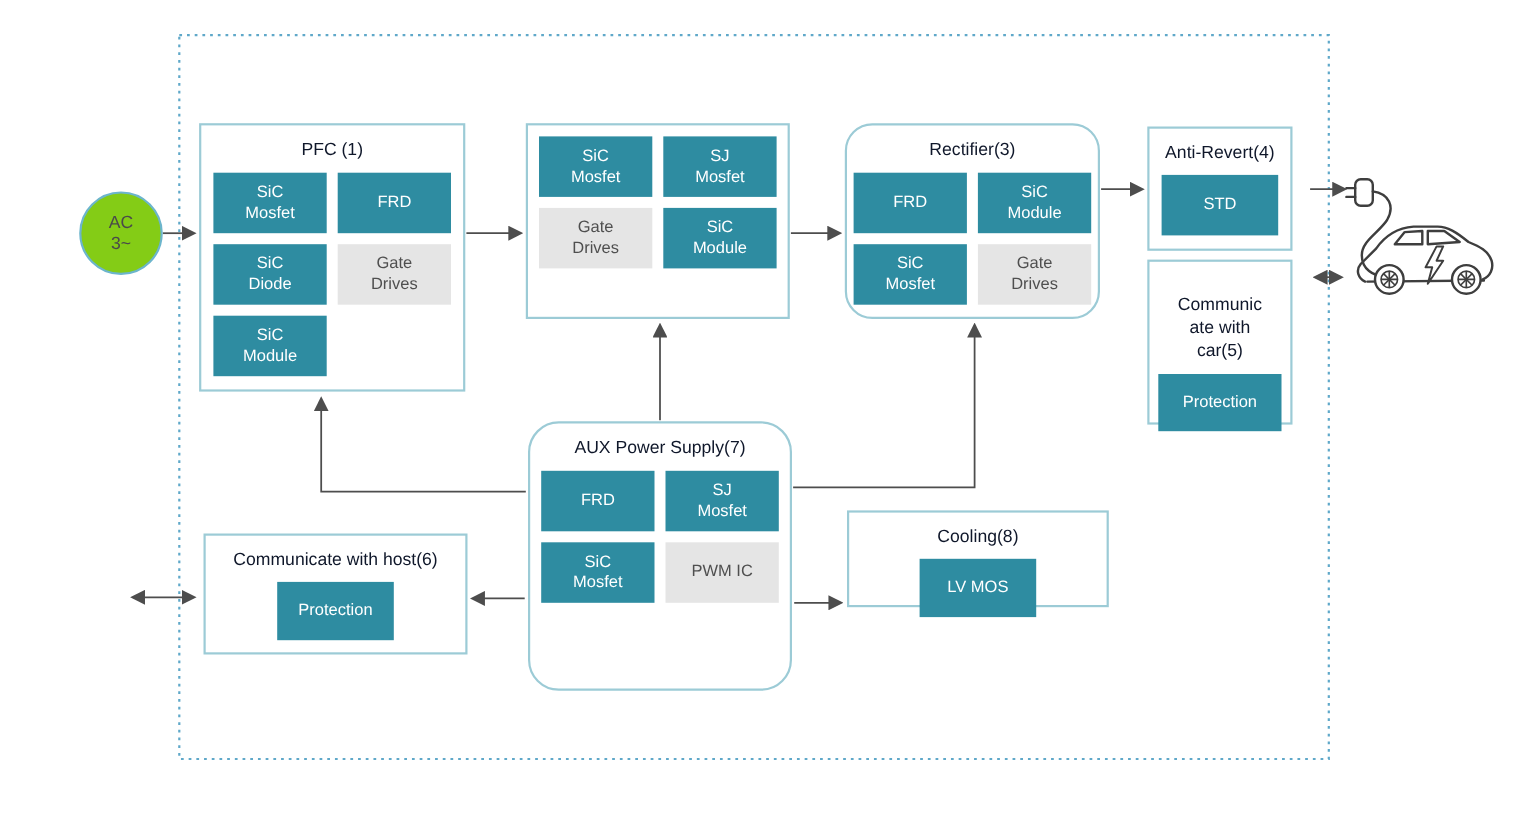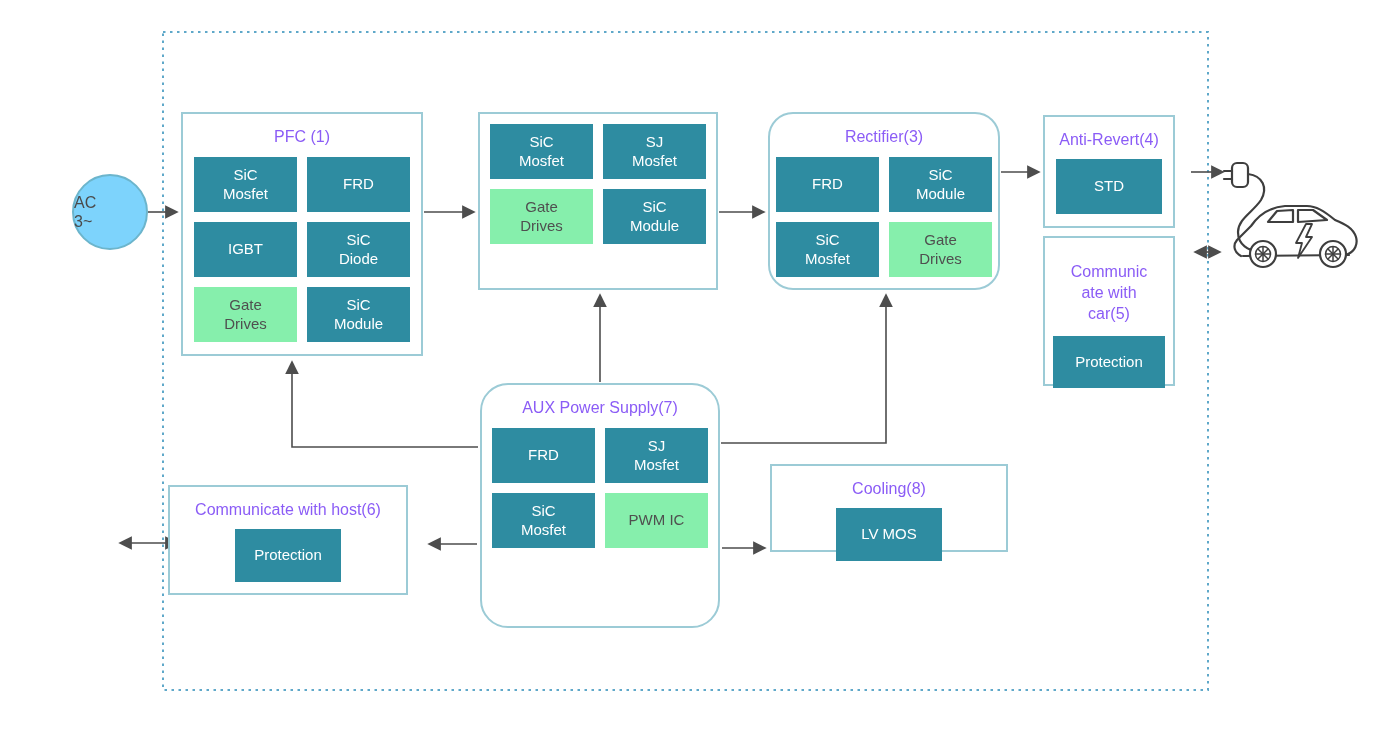--- a/index.html
+++ b/index.html
@@ -2,48 +2,48 @@
 <html><head>
 <meta charset="utf-8">
 <style>
   html,body{margin:0;padding:0;background:#ffffff;}
   .canvas{
     position:relative;width:1379px;height:749px;background:#ffffff;overflow:hidden;
     font-family:"Liberation Sans","DejaVu Sans",sans-serif;
   }
   .overlay{position:absolute;left:0;top:0;width:1379px;height:749px;pointer-events:none;}
   .block{position:absolute;box-sizing:border-box;background:#ffffff;border:2px solid #9ccbd6;}
-  .block-title{font-size:16px;color:#8b5cf6;text-align:center;padding-top:12px;line-height:21px;}
+  .block-title{font-size:16px;color:#0f172a;text-align:center;padding-top:12px;line-height:21px;}
   .grid{display:grid;grid-template-columns:103px 103px;gap:10px;justify-content:center;margin-top:10px;}
   .cell{
     height:55px;display:flex;align-items:center;justify-content:center;text-align:center;
     white-space:pre-line;font-size:15px;line-height:1.25;
   }
   .cell.teal{background:#2e8ca1;color:#ffffff;}
-  .cell.grey{background:#86efac;color:#4f4f4f;}
+  .cell.grey{background:#e5e5e5;color:#4f4f4f;}
   .cell.single{width:106px;height:53px;margin:9px auto 4px;}
   .cell-empty{height:55px;}
   
   .b-pfc{left:181px;top:112px;width:242px;height:244px;}
   .b-dcdc{left:478px;top:112px;width:240px;height:178px;}
   .b-rect{left:768px;top:112px;width:232px;height:178px;border-radius:25px;}
   .b-ar{left:1043px;top:115px;width:132px;height:113px;}
   .b-commcar{left:1043px;top:236px;width:132px;height:150px;}
   .b-aux{left:480px;top:383px;width:240px;height:245px;border-radius:28px;}
-  .b-commhost{left:168px;top:485px;width:240px;height:110px;}
+  .b-commhost{left:185px;top:485px;width:240px;height:110px;}
   .b-cooling{left:770px;top:464px;width:238px;height:88px;}
-  .b-commcar .block-title{width:82px;margin:12px auto;padding-top:11px;overflow-wrap:anywhere;word-break:break-word;}
+  .b-commcar .block-title{width:82px;margin:0 auto;padding-top:29px;overflow-wrap:anywhere;word-break:break-word;}
   .b-commcar .cell.single{width:112px;height:52px;margin-top:10px;}
   .b-ar .cell.single{height:55px;}
   
   .ac-circle{
     position:absolute;left:72px;top:174px;width:76px;height:76px;box-sizing:border-box;
     border:2px solid #6cb5cc;border-radius:50%;
-    display:flex;flex-direction:column;justify-content:center;
-    font-size:16px;line-height:19px;color:#4a4a4a;background:#7dd3fc;
+    display:flex;flex-direction:column;align-items:center;justify-content:center;
+    font-size:16px;line-height:19px;color:#4a4a4a;background:#84cc16;
   }
   .car-icon{position:absolute;left:1216px;top:150px;width:152px;height:135px;}
 </style>
 </head>
 <body>
 
 <div class="canvas">
 
   <svg class="overlay" viewBox="0 0 1379 749">
     <defs>
@@ -72,21 +72,20 @@
     <span>AC</span>
     <span>3~</span>
   </div>
 
   <div class="block b-pfc">
     <div class="block-title">PFC (1)</div>
     <div class="grid">
       <div class="cell teal">SiC
 Mosfet</div>
       <div class="cell teal">FRD</div>
-      <div class="cell teal">IGBT</div>
       <div class="cell teal">SiC
 Diode</div>
       <div class="cell grey">Gate
 Drives</div>
       <div class="cell teal">SiC
 Module</div>
     </div>
   </div>
 
   <div class="block b-dcdc">

